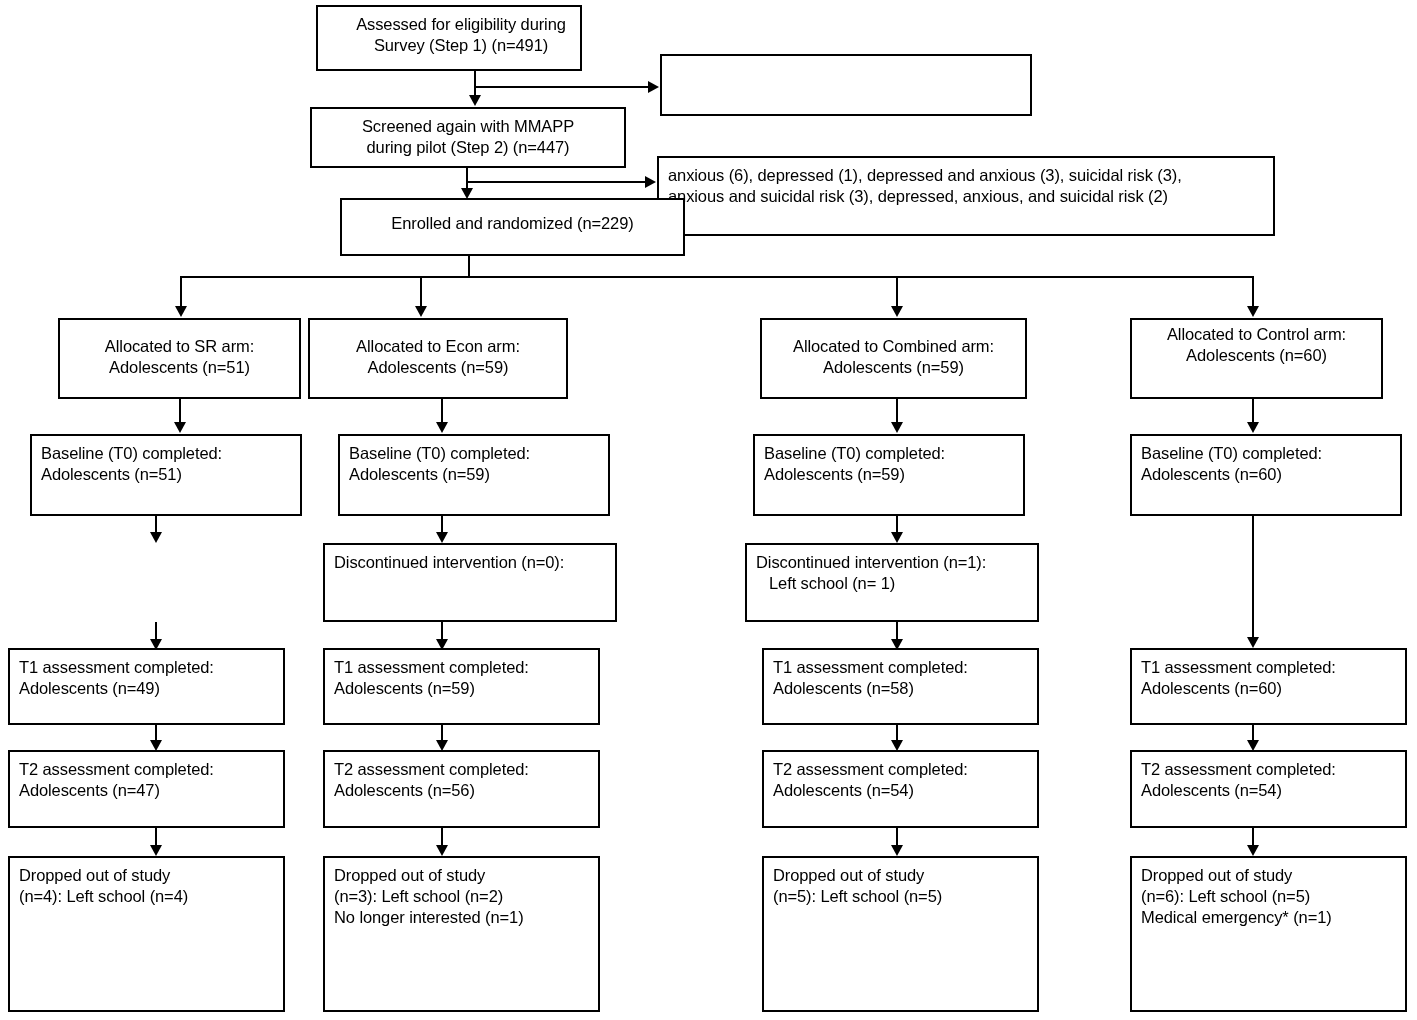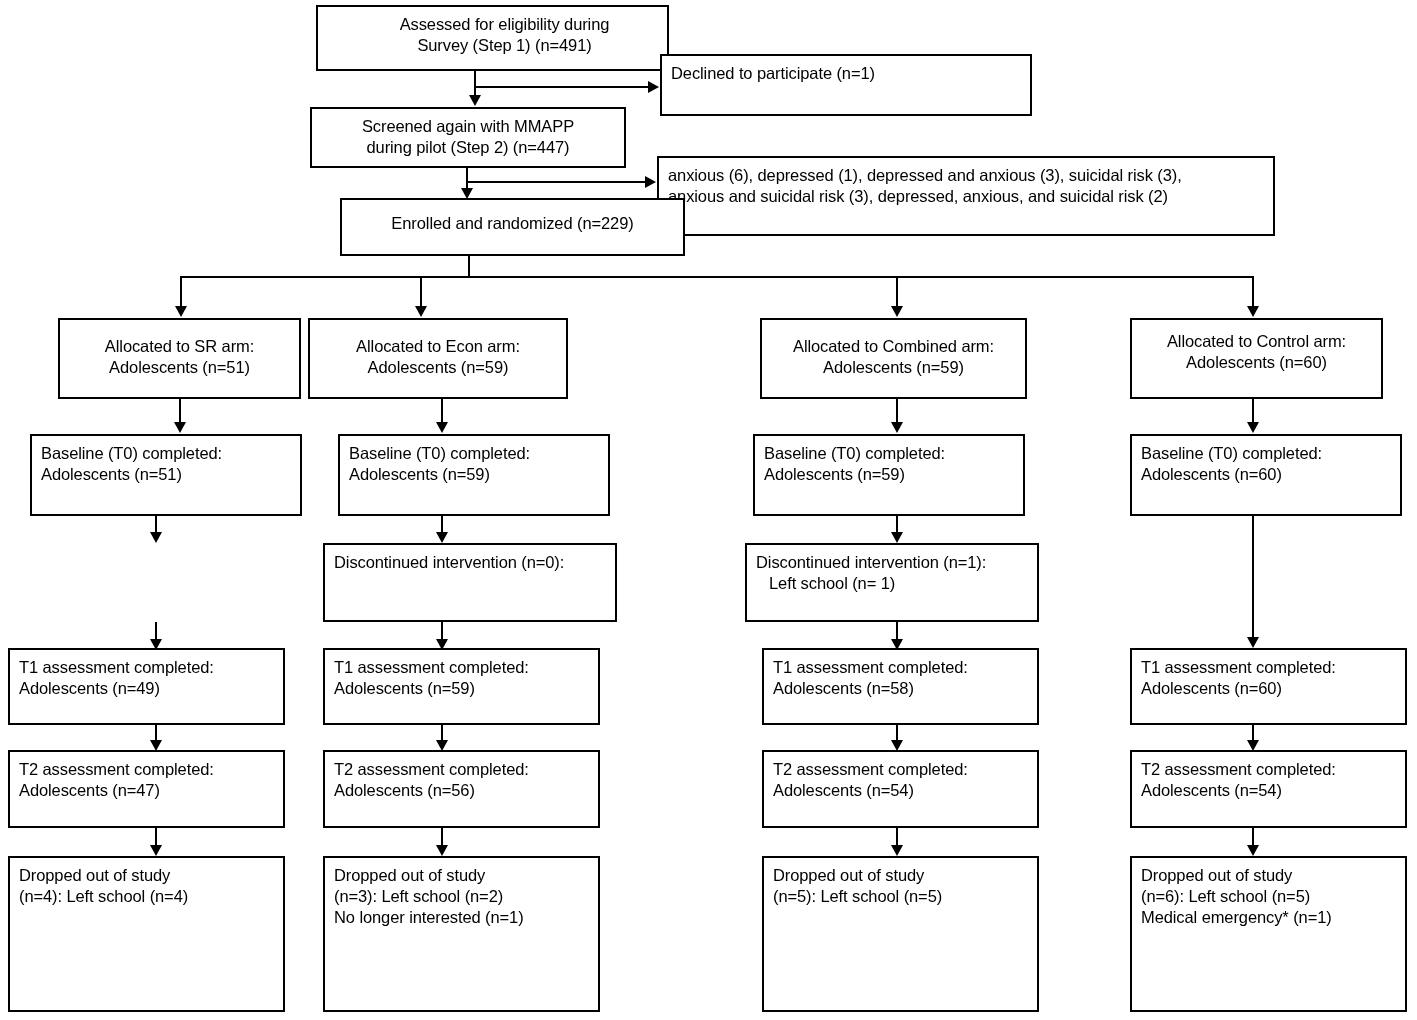--- a/index.html
+++ b/index.html
@@ -73,30 +73,29 @@
     border-top: 6px solid transparent;
     border-bottom: 6px solid transparent;
     border-left: 11px solid #000000;
   }
 </style>
 </head>
 <body>
 
 <div id="canvas">
 
-  <div class="box centered" style="left:316px; top:5px; width:353px; height:66px;padding-left:24px;">
+  <div class="box centered" style="left:316px; top:5px; width:266px; height:66px;padding-left:24px;">
     <div class="pad">
       <div class="line">Assessed for eligibility during</div>
       <div class="line">Survey (Step 1) (n=491)</div>
     </div>
   </div>
 
   <div class="box lefted" style="left:660px; top:54px; width:372px; height:62px;">
     <div class="pad">
-      <div class="line">Declined to participate (n=1)</div>
     </div>
   </div>
 
   <div class="box centered" style="left:310px; top:107px; width:316px; height:61px;">
     <div class="pad">
       <div class="line">Screened again with MMAPP</div>
       <div class="line">during pilot (Step 2) (n=447)</div>
     </div>
   </div>
 
@@ -287,21 +286,21 @@
 
   <div class="box lefted" style="left:762px; top:856px; width:277px; height:156px;">
     <div class="pad">
       <div class="line">Dropped out of study</div>
       <div class="line">(n=5): Left school (n=5)</div>
       <div class="line"></div>
     </div>
   </div>
 
   <div class="box centered" style="left:1130px; top:318px; width:253px; height:81px;">
-    <div class="pad" style="padding-top:11px;">
+    <div class="pad" style="padding-top:4px;">
       <div class="line">Allocated to Control arm:</div>
       <div class="line">Adolescents (n=60)</div>
     </div>
   </div>
   <div class="vline" style="left:1252px; top:399px; height:25px;"></div>
   <div class="arrowdown" style="left:1247px; top:422px;"></div>
 
   <div class="box lefted" style="left:1130px; top:434px; width:272px; height:82px;">
     <div class="pad">
       <div class="line">Baseline (T0) completed:</div>

